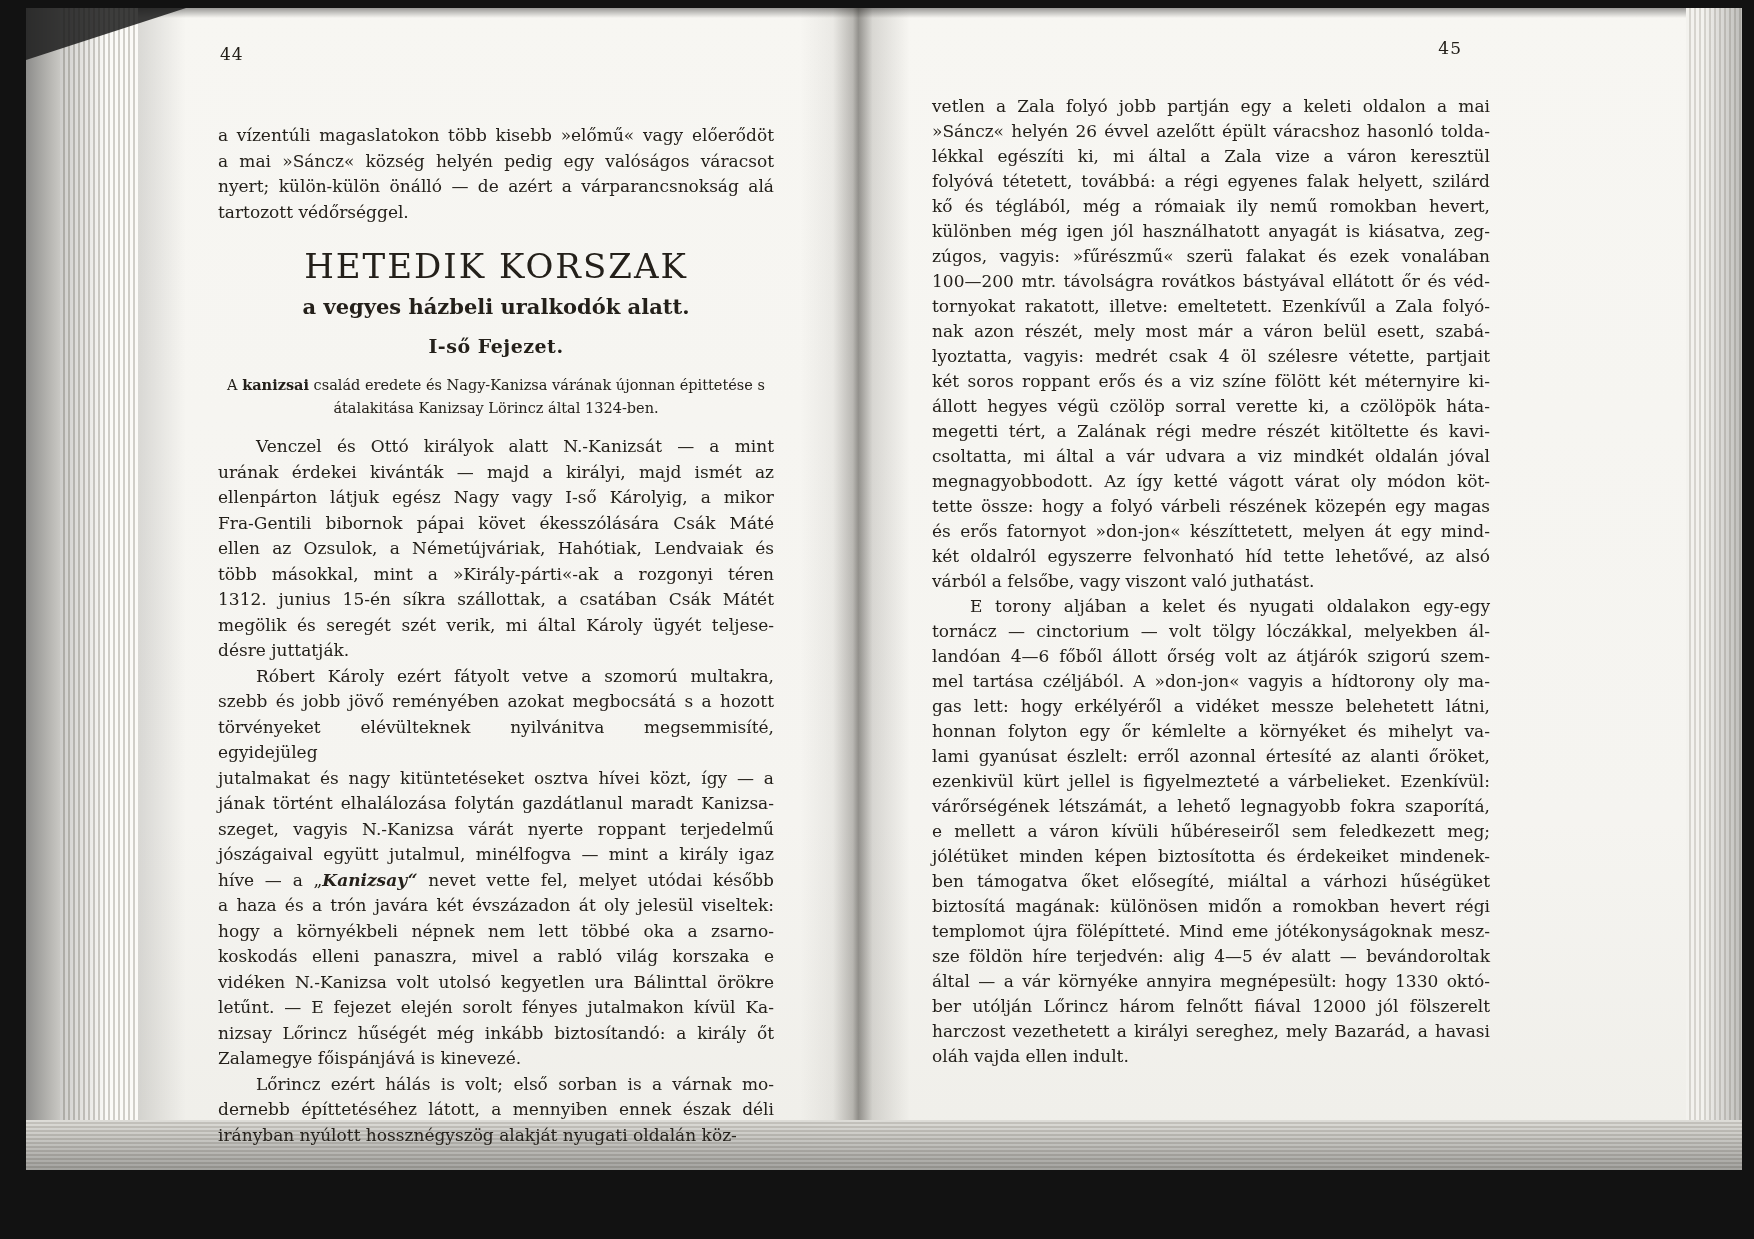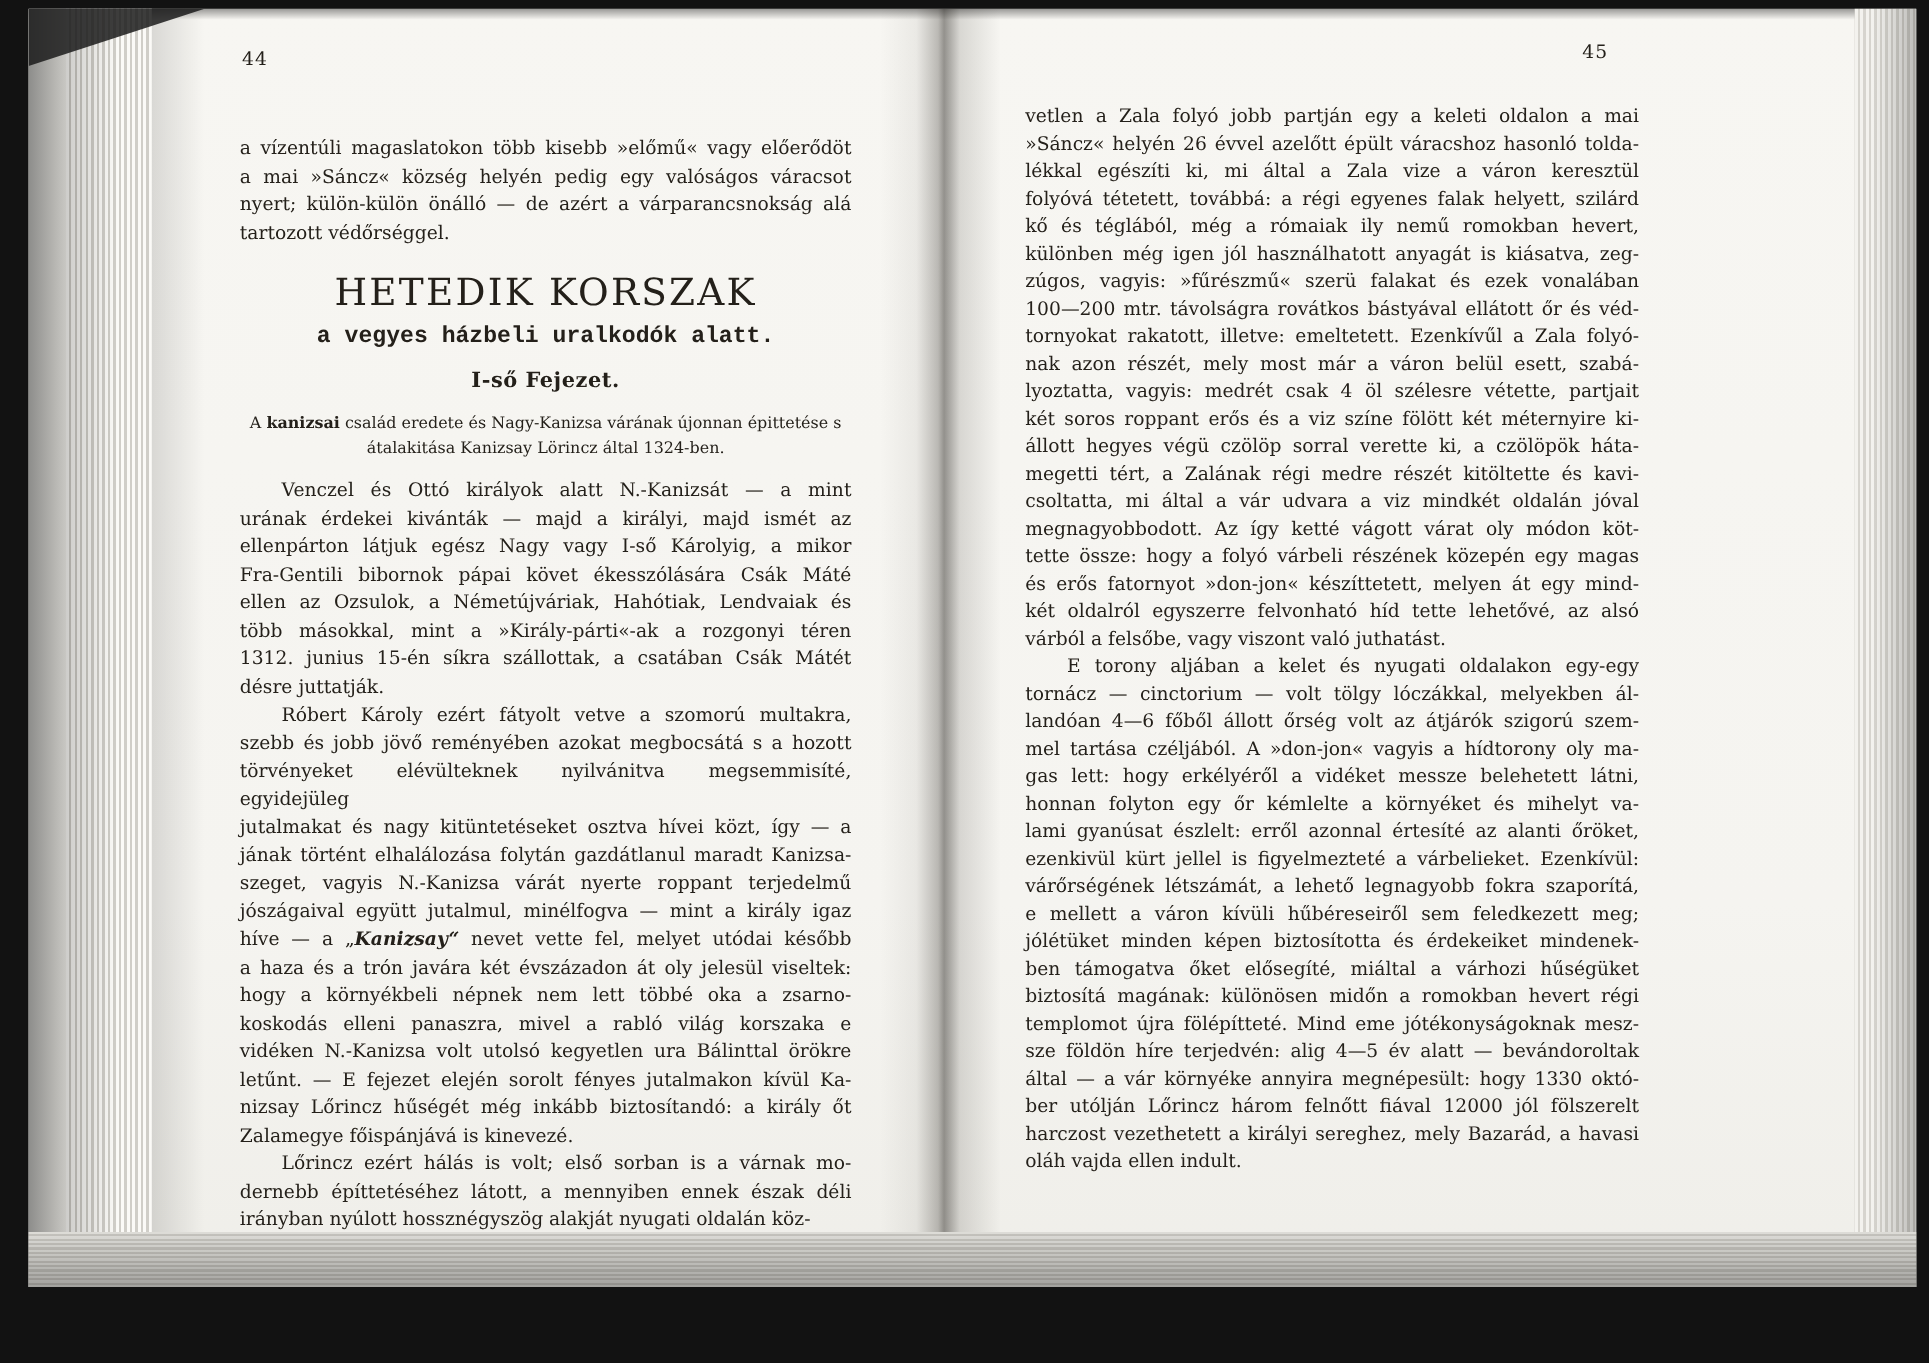--- a/index.html
+++ b/index.html
@@ -90,21 +90,20 @@
   .tline.tcenter{text-align:center;text-align-last:center;}
   .tline.tindent{text-indent:38px;}
 
   .h-korszak{
     margin-top:24px;font-size:34px;line-height:34px;letter-spacing:2px;
     text-align:center;
   }
   .h-sub{
     margin-top:10px;font-size:21px;line-height:28px;font-weight:bold;
     text-align:center;
-    font-family:Liberation Mono, monospace;
   }
   .h-chap{
     margin-top:12px;font-size:19px;line-height:26px;font-weight:bold;
     text-align:center;letter-spacing:.5px;
   }
   .caption{
     margin-top:14px;font-size:14.5px;line-height:23px;
   }
   .bodytext{margin-top:14px;}
 </style>
@@ -146,20 +145,21 @@
       </div>
     <div class="bodytext">
         <div class="para">
           <div class="tline tjust tindent"><span>Venczel és Ottó királyok alatt N.-Kanizsát — a mint</span></div>
           <div class="tline tjust"><span>urának érdekei kivánták — majd a királyi, majd ismét az</span></div>
           <div class="tline tjust"><span>ellenpárton látjuk egész Nagy vagy I-ső Károlyig, a mikor</span></div>
           <div class="tline tjust"><span>Fra-Gentili bibornok pápai követ ékesszólására Csák Máté</span></div>
           <div class="tline tjust"><span>ellen az Ozsulok, a Németújváriak, Hahótiak, Lendvaiak és</span></div>
           <div class="tline tjust"><span>több másokkal, mint a »Király-párti«-ak a rozgonyi téren</span></div>
           <div class="tline tjust"><span>1312. junius 15-én síkra szállottak, a csatában Csák Mátét</span></div>
+          <div class="tline tjust"><span>megölik és seregét szét verik, mi által Károly ügyét teljese-</span></div>
           <div class="tline tlast"><span>désre juttatják.</span></div>
         </div>
         <div class="para">
           <div class="tline tjust tindent"><span>Róbert Károly ezért fátyolt vetve a szomorú multakra,</span></div>
           <div class="tline tjust"><span>szebb és jobb jövő reményében azokat megbocsátá s a hozott</span></div>
           <div class="tline tjust"><span>törvényeket elévülteknek nyilvánitva megsemmisíté, egyidejüleg</span></div>
           <div class="tline tjust"><span>jutalmakat és nagy kitüntetéseket osztva hívei közt, így — a</span></div>
           <div class="tline tjust"><span>jának történt elhalálozása folytán gazdátlanul maradt Kanizsa-</span></div>
           <div class="tline tjust"><span>szeget, vagyis N.-Kanizsa várát nyerte roppant terjedelmű</span></div>
           <div class="tline tjust"><span>jószágaival együtt jutalmul, minélfogva — mint a király igaz</span></div>

